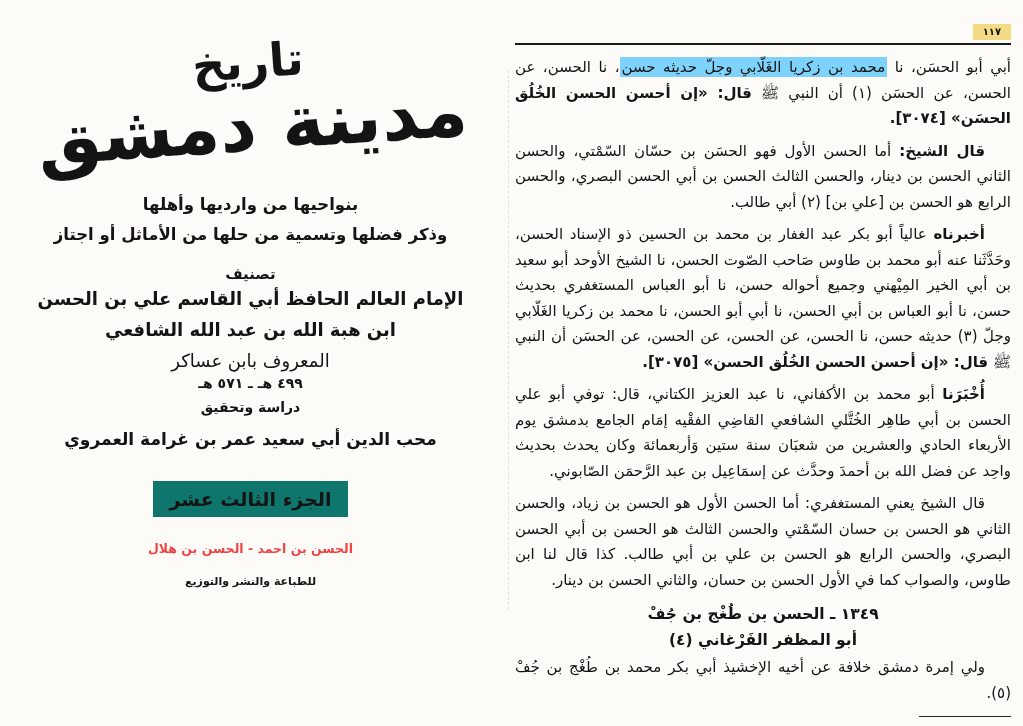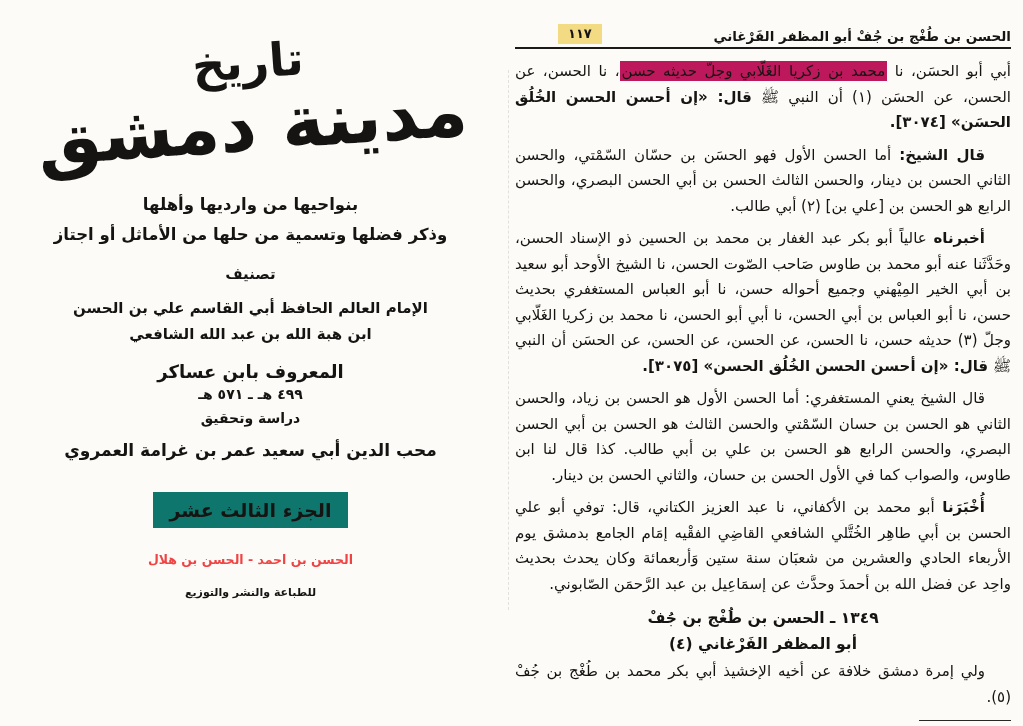--- a/index.html
+++ b/index.html
@@ -13,42 +13,42 @@
   
   .gutter{position:absolute;left:508px;top:70px;height:540px;border-left:1px dashed #e2e0da;}
 
   
   .left-page{position:absolute;left:18px;top:10px;width:465px;height:706px;text-align:center;direction:rtl;}
   .cal-block{transform:rotate(-4deg);margin-top:28px;}
   .cal-line1{font-size:46px;font-weight:bold;line-height:1.05;letter-spacing:1px;}
   .cal-line2{font-size:72px;font-weight:bold;line-height:1.05;margin-top:2px;letter-spacing:-1px;}
   .subtitle{margin-top:26px;font-size:16.5px;font-weight:bold;line-height:1.85;}
   .tasnif{margin-top:14px;font-size:15px;font-weight:bold;}
-  .author{margin-top:12px;font-size:15px;font-weight:bold;line-height:1.75;}
-  .known-as{margin-top:14px;font-size:18px;font-weight:bold;}
+  .author{font-size:18px;font-weight:bold;line-height:1.75;}
+  .known-as{margin-top:4px;font-size:18px;font-weight:normal;}
   .dates{margin-top:4px;font-size:14px;font-weight:bold;direction:ltr;unicode-bidi:isolate;}
   .study{margin-top:8px;font-size:14px;font-weight:bold;text-align:center;}
   .editor{margin-top:14px;font-size:17px;font-weight:bold;}
   .volume-badge{display:inline-block;margin-top:32px;padding:7px 16px;background:#0f766e;
     font-size:19px;font-weight:bold;}
   .range-note{margin-top:24px;font-size:12.5px;font-weight:bold;color:#ef4444;}
   .publisher{margin-top:40px;font-size:30px;font-weight:bold;line-height:1;}
   .publisher-sub{margin-top:19px;font-size:11px;font-weight:bold;letter-spacing:1px;}
 
   
   .right-page{position:absolute;left:515px;top:24px;width:496px;height:690px;direction:rtl;}
   .rp-header{display:flex;justify-content:space-between;align-items:flex-end;}
   .rp-header-title{font-size:13.5px;font-weight:bold;}
-  .rp-pagenum{background:#f2db82;padding:2px 10px 3px 10px;font-size:13px;font-weight:bold;margin-left:43px;}
+  .rp-pagenum{background:#f2db82;padding:2px 10px 3px 10px;font-size:10px;font-weight:bold;}
   .rp-rule{border:none;border-top:2.5px solid #1c1a18;margin:3px 0 10px 0;}
   .rp-body{font-size:15px;line-height:25.5px;text-align:justify;}
   .rp-para{margin:0 0 7px 0;}
   .rp-para.indent{text-indent:26px;}
   .bold{font-weight:bold;}
-  .hl{background:#be185d;padding:1px 2px;}
+  .hl{background:#7dd3fc;padding:1px 2px;}
   .entry-heading{text-align:center;font-weight:bold;font-size:15.5px;line-height:26px;margin:8px 0 2px 0;}
   .fn-sep{width:92px;border:none;border-top:1.5px solid #2a2824;margin:10px 0 8px 0;}
 </style>
 </head>
 <body>
 
 <div class="sheet">
   <div class="gutter"></div>
 
   <div class="left-page">
@@ -71,35 +71,34 @@
     <div class="editor">محب الدين أبي سعيد عمر بن غرامة العمروي</div>
     <div>
       <span class="volume-badge">الجزء الثالث عشر</span>
     </div>
     <div class="range-note">الحسن بن احمد - الحسن بن هلال</div>
     <div class="publisher-sub">للطباعة والنشر والتوزيع</div>
   </div>
 
   <div class="right-page">
     <div class="rp-header">
-      <div class="rp-header-title">الحسن بن طُغْج بن جُفْ أبو المظفر الفَرْغاني</div>
       <div class="rp-pagenum">١١٧</div>
     </div>
     <hr class="rp-rule">
 
     <div class="rp-body">
       <p class="rp-para"><span>أبي أبو الحسَن، نا </span><span class="hl">محمد بن زكريا الغَلّابي وجلّ حديثه حسن</span><span>، نا الحسن، عن الحسن، عن الحسَن (١) أن النبي ﷺ </span><span class="bold">قال: «إن أحسن الحسن الخُلُق الحسَن» [٣٠٧٤].</span></p>
 
       <p class="rp-para indent"><span class="bold">قال الشيخ:</span><span> أما الحسن الأول فهو الحسَن بن حسّان السّمْتي، والحسن الثاني الحسن بن دينار، والحسن الثالث الحسن بن أبي الحسن البصري، والحسن الرابع هو الحسن بن [علي بن] (٢) أبي طالب.</span></p>
 
       <p class="rp-para indent"><span class="bold">أخبرناه</span><span> عالياً أبو بكر عبد الغفار بن محمد بن الحسين ذو الإسناد الحسن، وحَدَّثَنا عنه أبو محمد بن طاوس صَاحب الصّوت الحسن، نا الشيخ الأوحد أبو سعيد بن أبي الخير المِيْهني وجميع أحواله حسن، نا أبو العباس المستغفري بحديث حسن، نا أبو العباس بن أبي الحسن، نا أبي أبو الحسن، نا محمد بن زكريا الغَلّابي وجلّ (٣) حديثه حسن، نا الحسن، عن الحسن، عن الحسن، عن الحسَن أن النبي ﷺ </span><span class="bold">قال: «إن أحسن الحسن الخُلُق الحسن» [٣٠٧٥].</span></p>
 
+      <p class="rp-para indent"><span class="bold">أُخْبَرَنا</span><span> أبو محمد بن الأكفاني، نا عبد العزيز الكتاني، قال: توفي أبو علي الحسن بن أبي طاهِر الخُتَّلي الشافعي القاضِي الفقْيه إمَام الجامع بدمشق يوم الأربعاء الحادي والعشرين من شعبَان سنة ستين وَأربعمائة وكان يحدث بحديث واحِد عن فضل الله بن أحمدَ وحدَّث عن إسمَاعِيل بن عبد الرَّحمَن الصّابوني.</span></p>
+
       <p class="rp-para indent">قال الشيخ يعني المستغفري: أما الحسن الأول هو الحسن بن زياد، والحسن الثاني هو الحسن بن حسان السّمْتي والحسن الثالث هو الحسن بن أبي الحسن البصري، والحسن الرابع هو الحسن بن علي بن أبي طالب. كذا قال لنا ابن طاوس، والصواب كما في الأول الحسن بن حسان، والثاني الحسن بن دينار.</p>
-
-      <p class="rp-para indent"><span class="bold">أُخْبَرَنا</span><span> أبو محمد بن الأكفاني، نا عبد العزيز الكتاني، قال: توفي أبو علي الحسن بن أبي طاهِر الخُتَّلي الشافعي القاضِي الفقْيه إمَام الجامع بدمشق يوم الأربعاء الحادي والعشرين من شعبَان سنة ستين وَأربعمائة وكان يحدث بحديث واحِد عن فضل الله بن أحمدَ وحدَّث عن إسمَاعِيل بن عبد الرَّحمَن الصّابوني.</span></p>
 
       <div class="entry-heading">
         <div>١٣٤٩ ـ الحسن بن طُغْج بن جُفْ</div>
         <div>أبو المظفر الفَرْغاني (٤)</div>
       </div>
 
       <p class="rp-para indent">ولي إمرة دمشق خلافة عن أخيه الإخشيذ أبي بكر محمد بن طُغْج بن جُفْ (٥).</p>
 
       <hr class="fn-sep">
 

